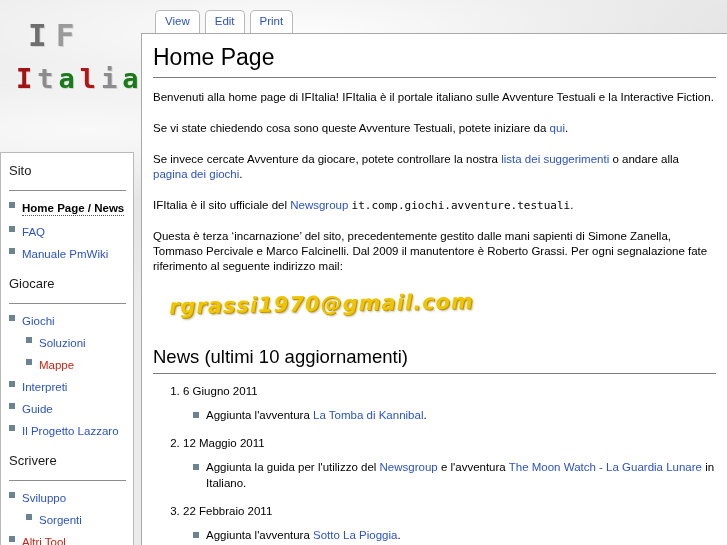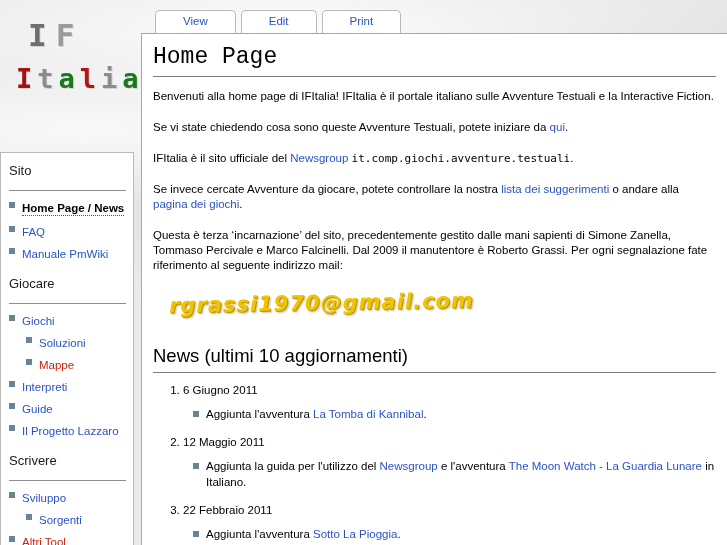--- a/index.html
+++ b/index.html
@@ -17,32 +17,32 @@
 
   
   .logo { position:absolute; left:16px; top:20px; font-family:"DejaVu Sans Mono", monospace; font-weight:bold; line-height:1; }
   .logo-line1 { font-size:31px; letter-spacing:9px; margin-left:12px; text-shadow:1px 1px 0 rgba(0,0,0,0.12); }
   .logo-line2 { font-size:27px; letter-spacing:5px; margin-top:14px; margin-left:0; text-shadow:1px 1px 0 rgba(0,0,0,0.12); }
 
   
   .tabs { position:absolute; left:155px; top:10px; display:flex; gap:5px; z-index:3; }
   .tab {
     background:#fff; border:1px solid #b9b9b9; border-bottom:none;
-    border-radius:5px 5px 0 0; padding:4px 27px 6px; font-size:11.5px;
+    border-radius:5px 5px 0 0; padding:4px 9px 6px; font-size:11.5px;
     color:var(--link-blue); cursor:pointer;
   }
 
   
   .main {
     position:absolute; left:141px; top:33px; right:-2px; bottom:-60px;
     background:#fff; border:1px solid #a8a8a8; padding:8px 12px 0 11px; z-index:2;
   }
   .page-title {
     font-size:23px; font-weight:normal; margin:2px 0 12px; padding-bottom:6px;
-    border-bottom:1px solid #7d7d7d; color:#000;font-family:Liberation Mono, monospace;
+    border-bottom:1px solid #7d7d7d; color:#000;
   }
   .content p { font-size:11.5px; line-height:15px; margin:0 0 16px; }
   .mono { font-family:"DejaVu Sans Mono", monospace; font-size:11px; }
   a.inline-link, .side-link { color:var(--link-blue); text-decoration:none; cursor:pointer; }
   .email-image {
     display:inline-block; margin:2px 0 12px 16px;
     font-family:"DejaVu Sans", sans-serif; font-weight:bold; font-style:italic;
     font-size:21px; letter-spacing:1px; color:var(--email-yellow);
     text-shadow:1px 1px 0 #bd9600, 2px 2px 2px rgba(110,85,0,0.35);
     transform:rotate(-1deg);
@@ -88,22 +88,22 @@
     <div class="tab">Edit</div>
     <div class="tab">Print</div>
   </div>
 
 <div class="main">
   <h1 class="page-title">Home Page</h1>
   <div class="content">
     <div id="paragraphs">
         <p><span>Benvenuti alla home page di IFItalia! IFItalia è il portale italiano sulle Avventure Testuali e la Interactive Fiction.</span></p>
         <p><span>Se vi state chiedendo cosa sono queste Avventure Testuali, potete iniziare da </span><a class="inline-link" href="#">qui</a><span>.</span></p>
+        <p><span>Se invece cercate Avventure da giocare, potete controllare la nostra </span><a class="inline-link" href="#">lista dei suggerimenti</a><span> o andare alla </span><a class="inline-link" href="#">pagina dei giochi</a><span>.</span></p>
         <p><span>IFItalia è il sito ufficiale del </span><a class="inline-link" href="#">Newsgroup</a><span> </span><span class="mono">it.comp.giochi.avventure.testuali</span><span>.</span></p>
-        <p><span>Se invece cercate Avventure da giocare, potete controllare la nostra </span><a class="inline-link" href="#">lista dei suggerimenti</a><span> o andare alla </span><a class="inline-link" href="#">pagina dei giochi</a><span>.</span></p>
         <p><span>Questa è terza ‘incarnazione’ del sito, precedentemente gestito dalle mani sapienti di Simone Zanella, Tommaso Percivale e Marco Falcinelli. Dal 2009 il manutentore è Roberto Grassi. Per ogni segnalazione fate riferimento al seguente indirizzo mail:</span></p>
       </div>
     <div class="email-image">rgrassi1970@gmail.com</div>
     <h2 class="news-title">News (ultimi 10 aggiornamenti)</h2>
     <ol class="news" id="news-list">
         <li>
           <div class="news-date">6 Giugno 2011</div>
           <ul class="entries">
             <li><span class="sq-bullet"></span><span>Aggiunta l'avventura </span><a class="inline-link" href="#">La Tomba di Kannibal</a><span>.</span></li>
           </ul>

